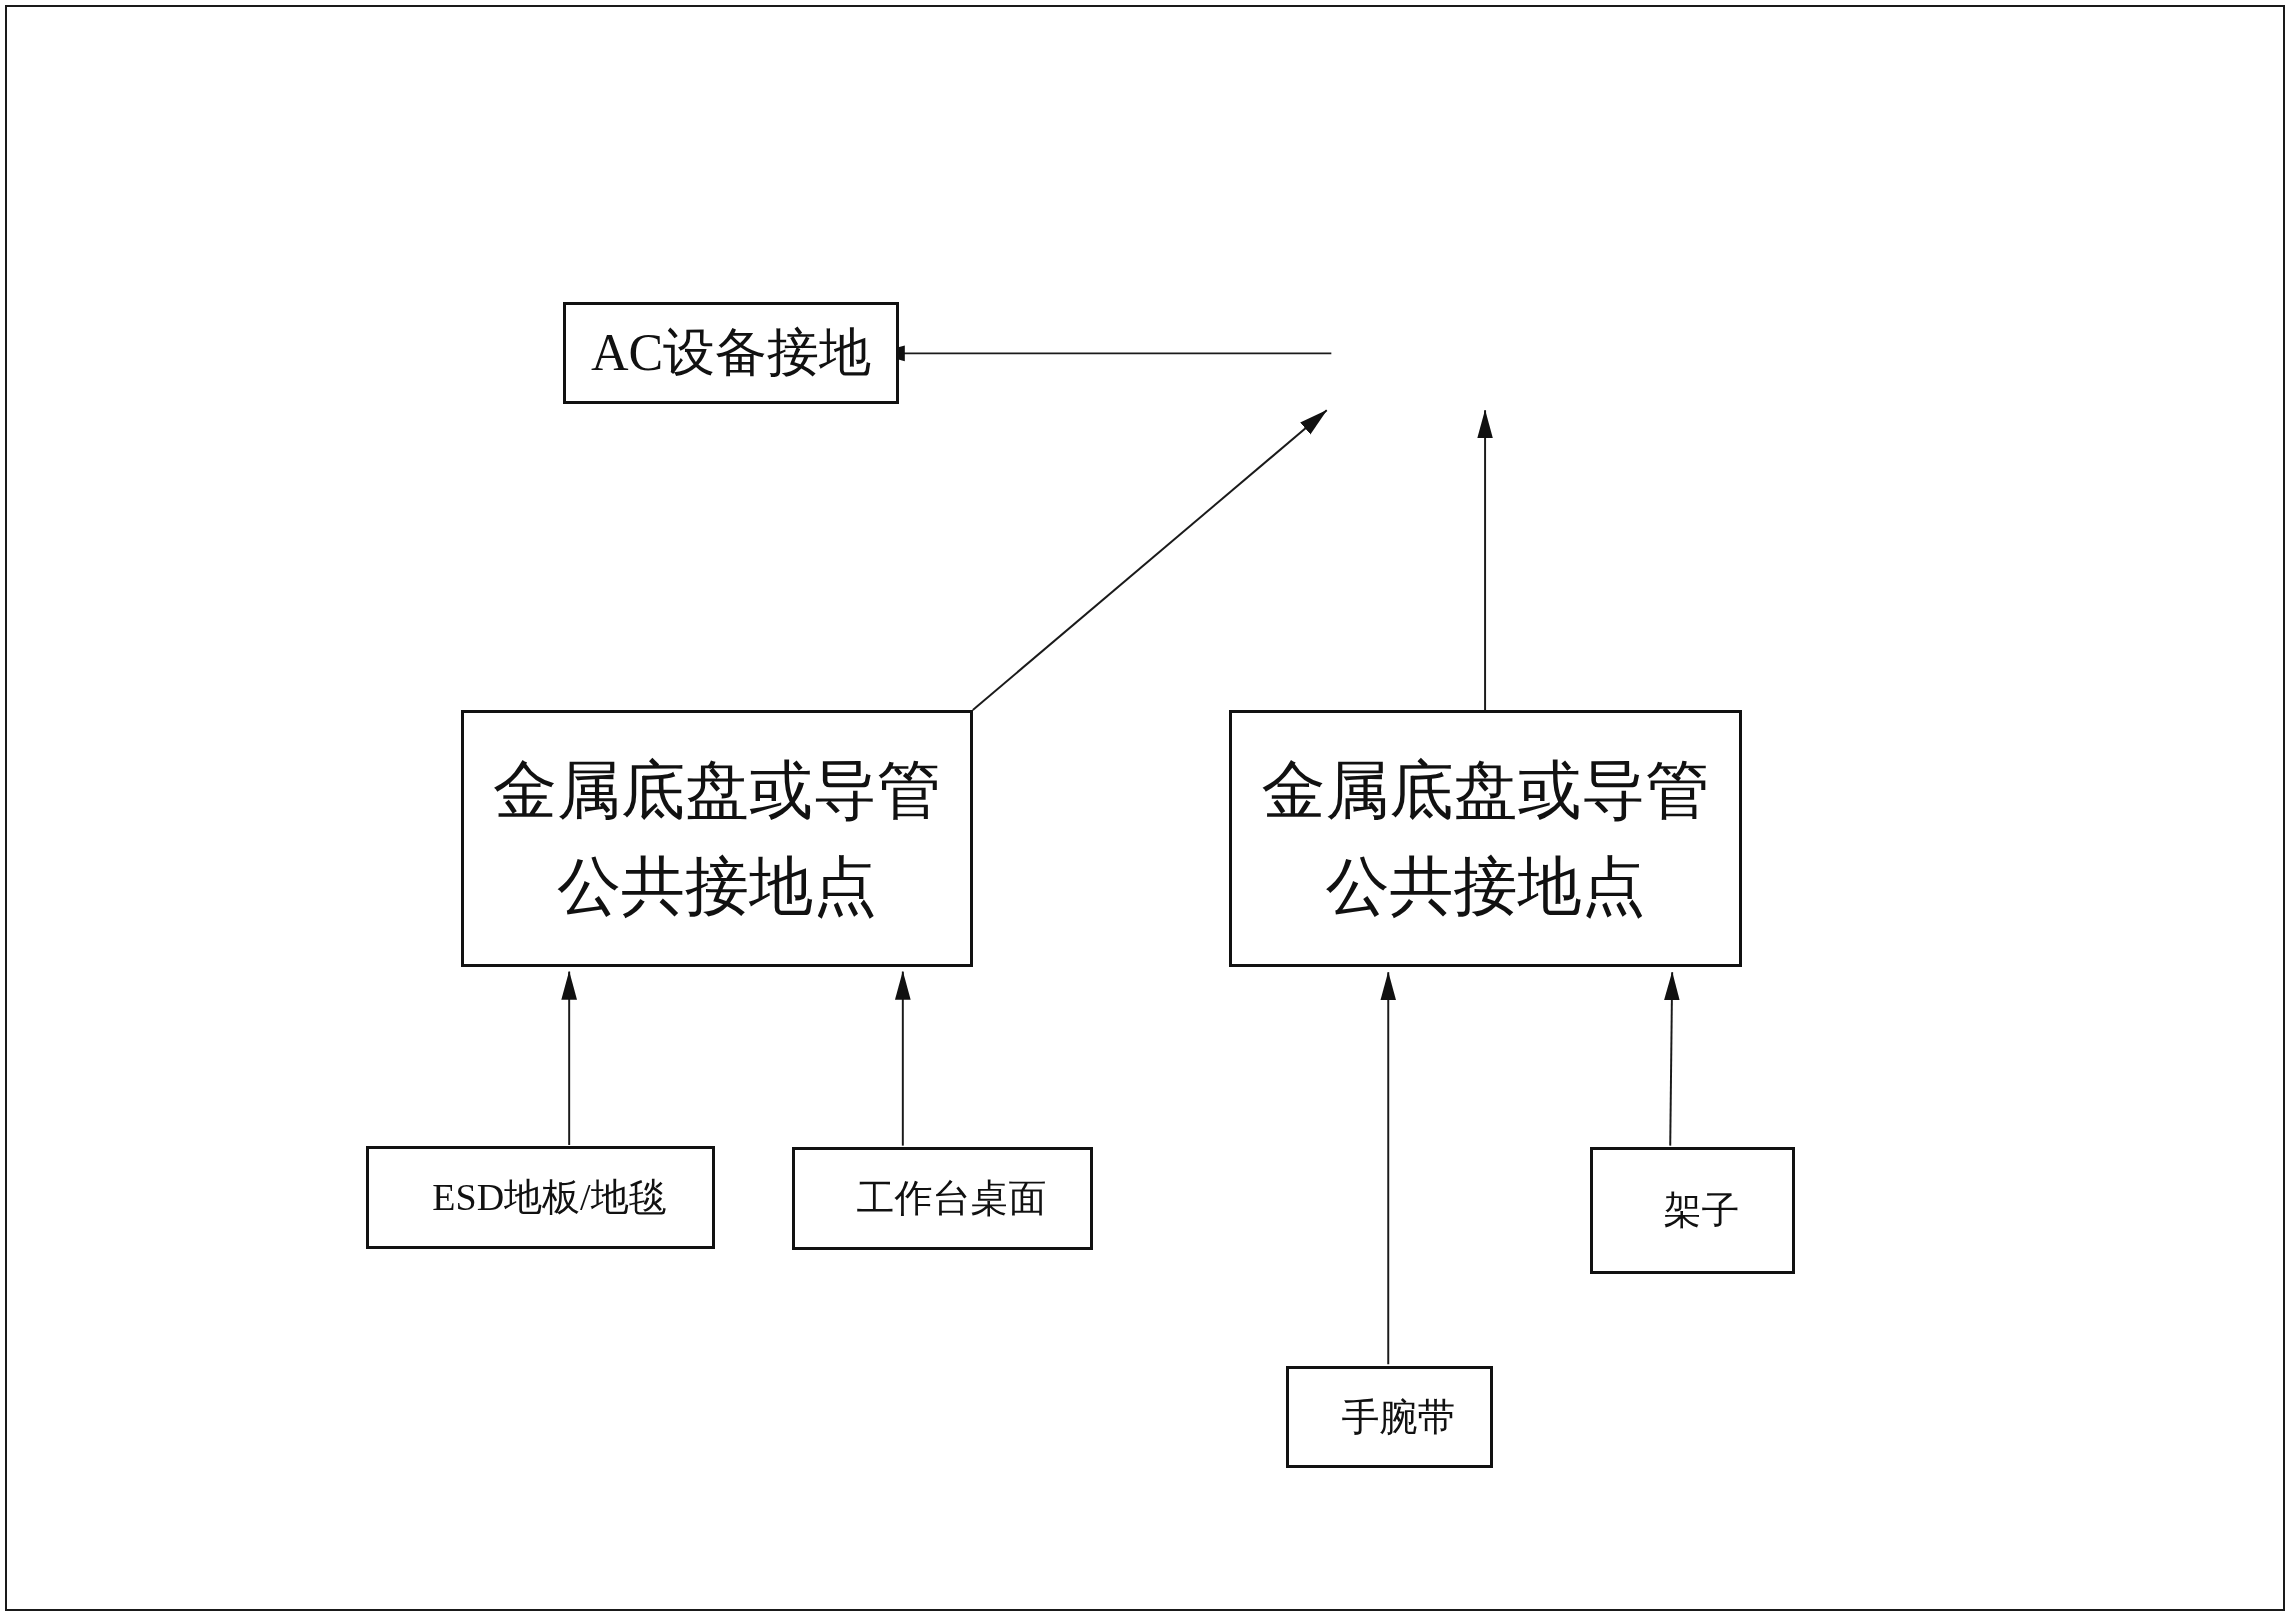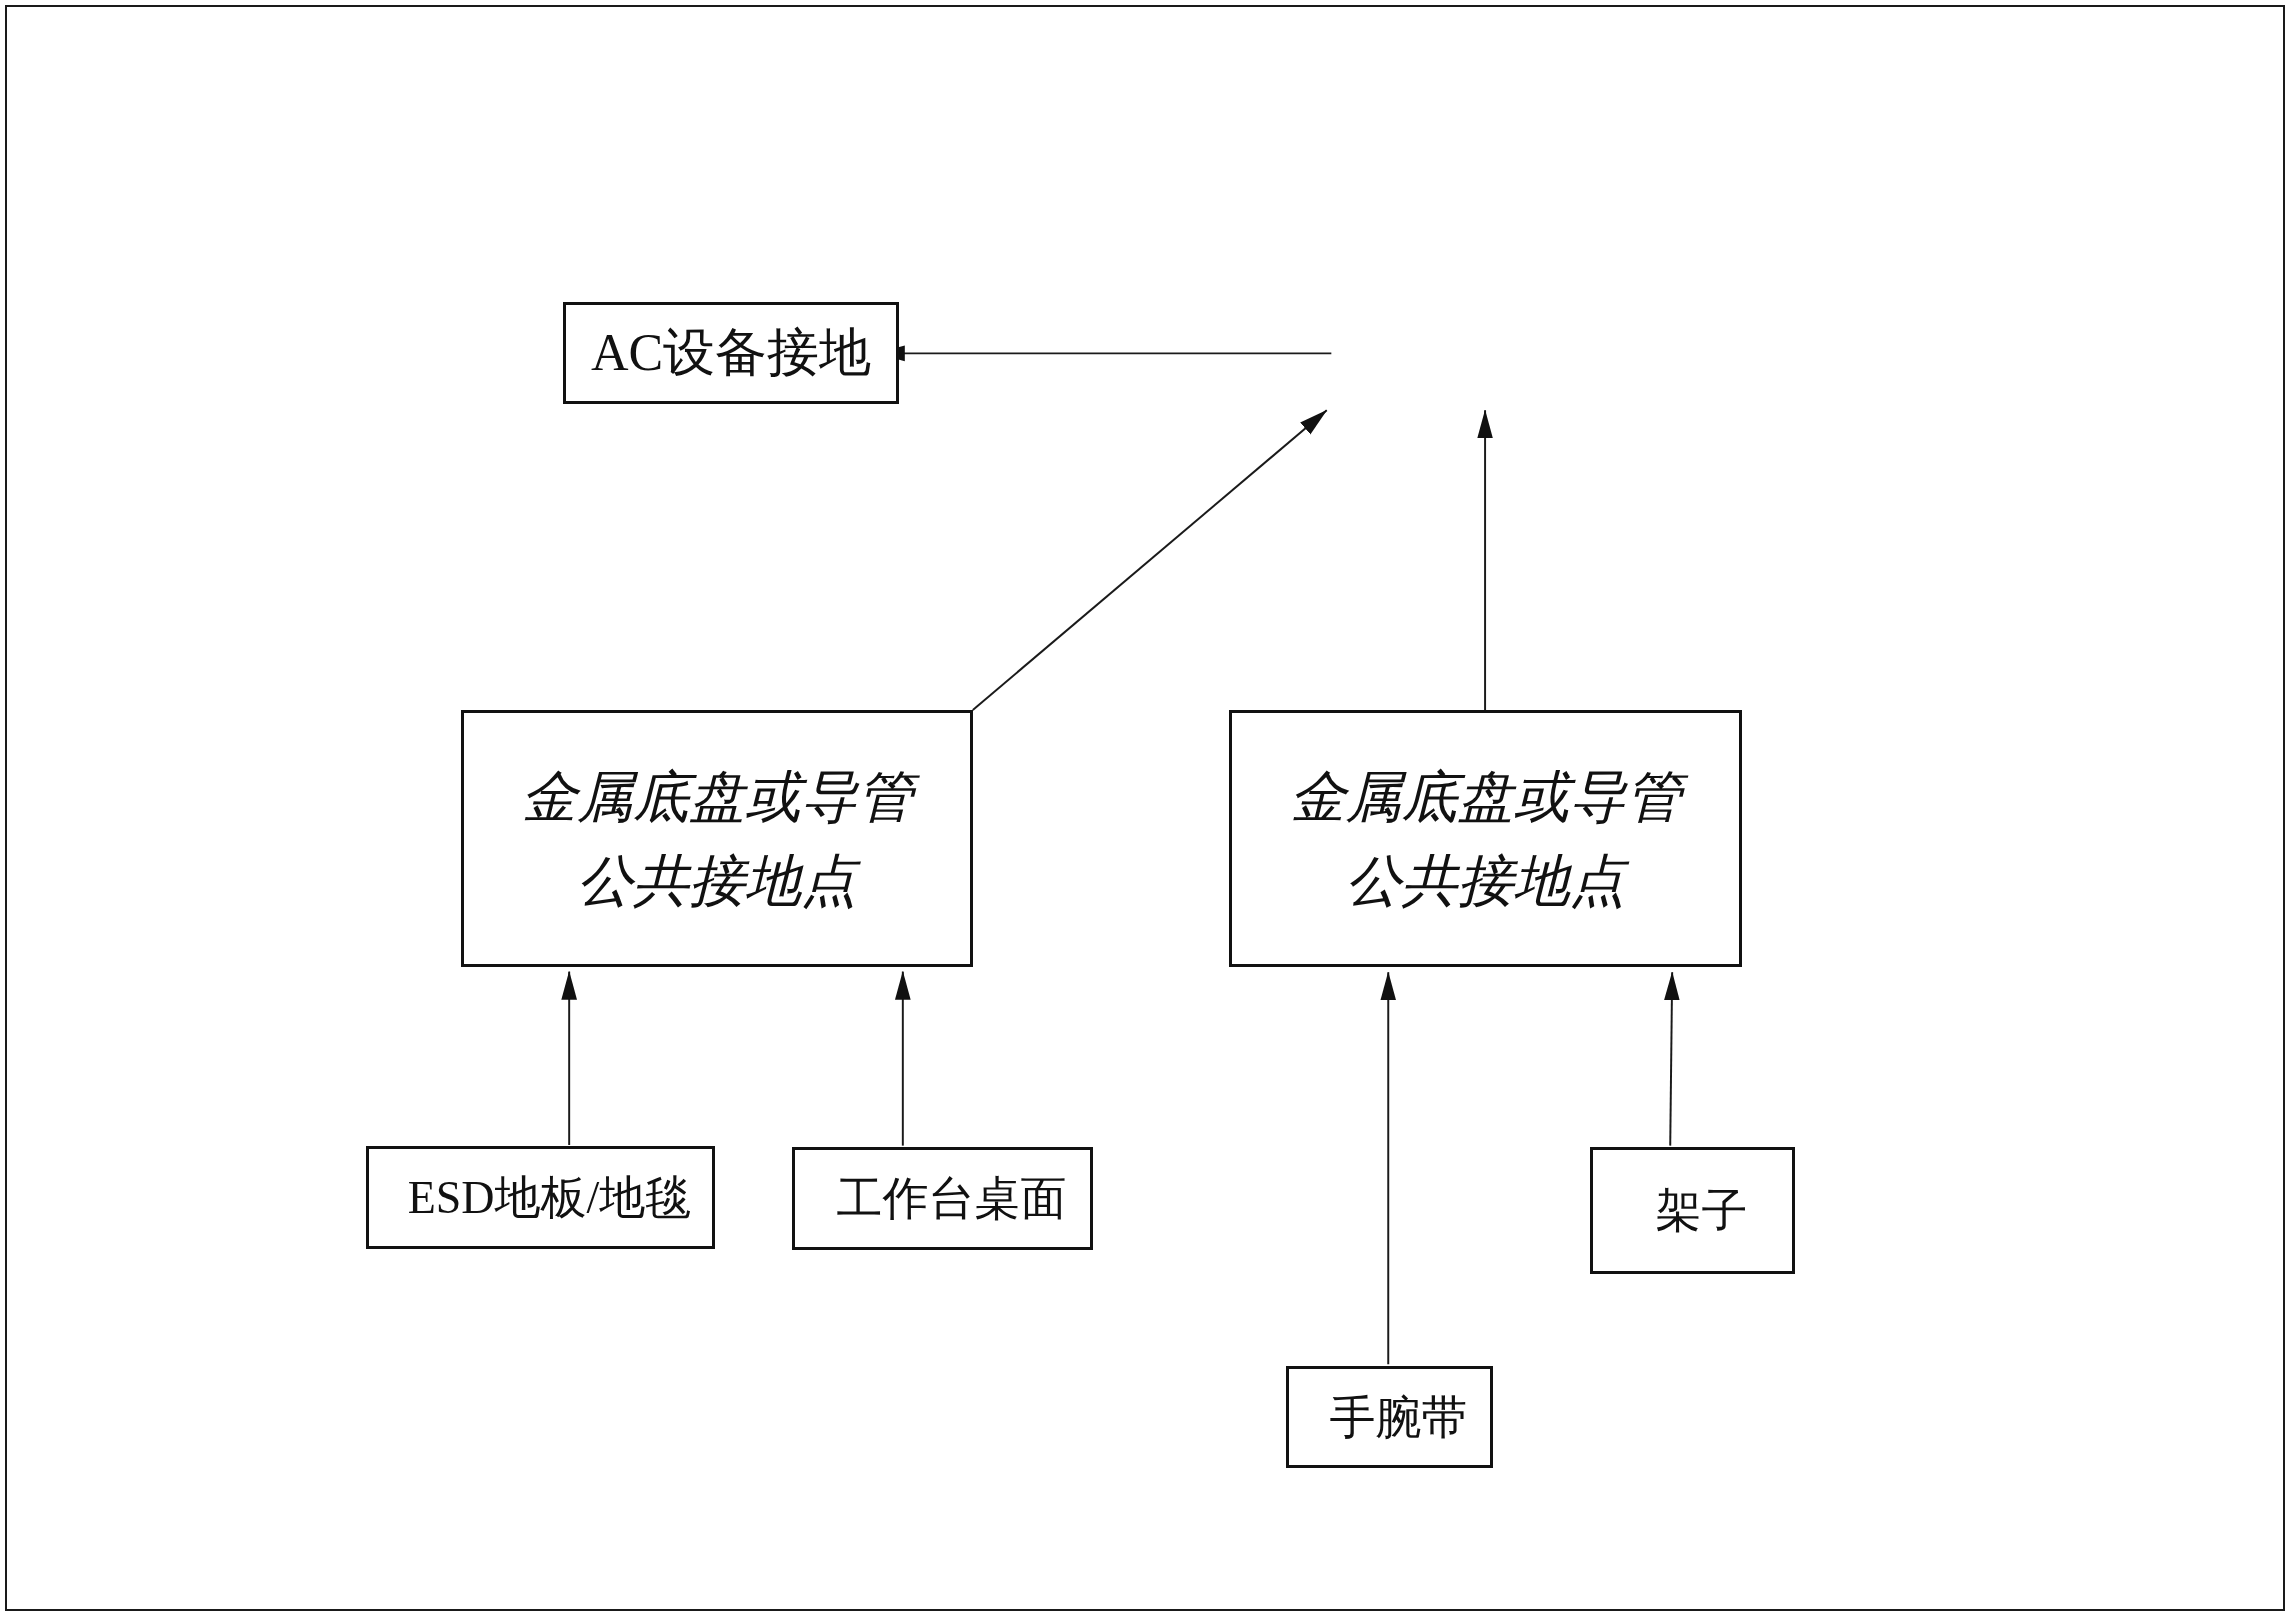--- a/index.html
+++ b/index.html
@@ -20,23 +20,23 @@
     position:absolute;
     box-sizing:border-box;
     background:#ffffff;
     border:3.9px solid #111111;
     display:flex; flex-direction:column;
     align-items:center; justify-content:center;
     text-align:center;
     line-height:1.5;
     white-space:nowrap;
   }
-  .node.small { font-size:46px;padding-left:18px; }
+  .node.small { font-size:38px;padding-left:18px; }
   .node.top   { font-size:52px; }
-  .node.big   { font-size:56px;font-style:italic; }
+  .node.big   { font-size:64px; }
   .box-ac    { left:563px;  top:302px;  width:336px; height:102px; }
   .box-aux   { left:1332px; top:302px;  width:308px; height:103px; }
   .box-lbig  { left:461px;  top:710px; width:512px; height:257px; }
   .box-rbig  { left:1229px; top:710px; width:513px; height:257px; }
   .box-esd   { left:366px;  top:1146px; width:349px; height:103px; }
   .box-desk  { left:792px; top:1147px; width:301px; height:103px; }
   .box-shelf { left:1590px; top:1147px; width:205px; height:127px; }
   .box-wrist { left:1286px; top:1366px; width:207px; height:102px; }
 </style>
 </head>

